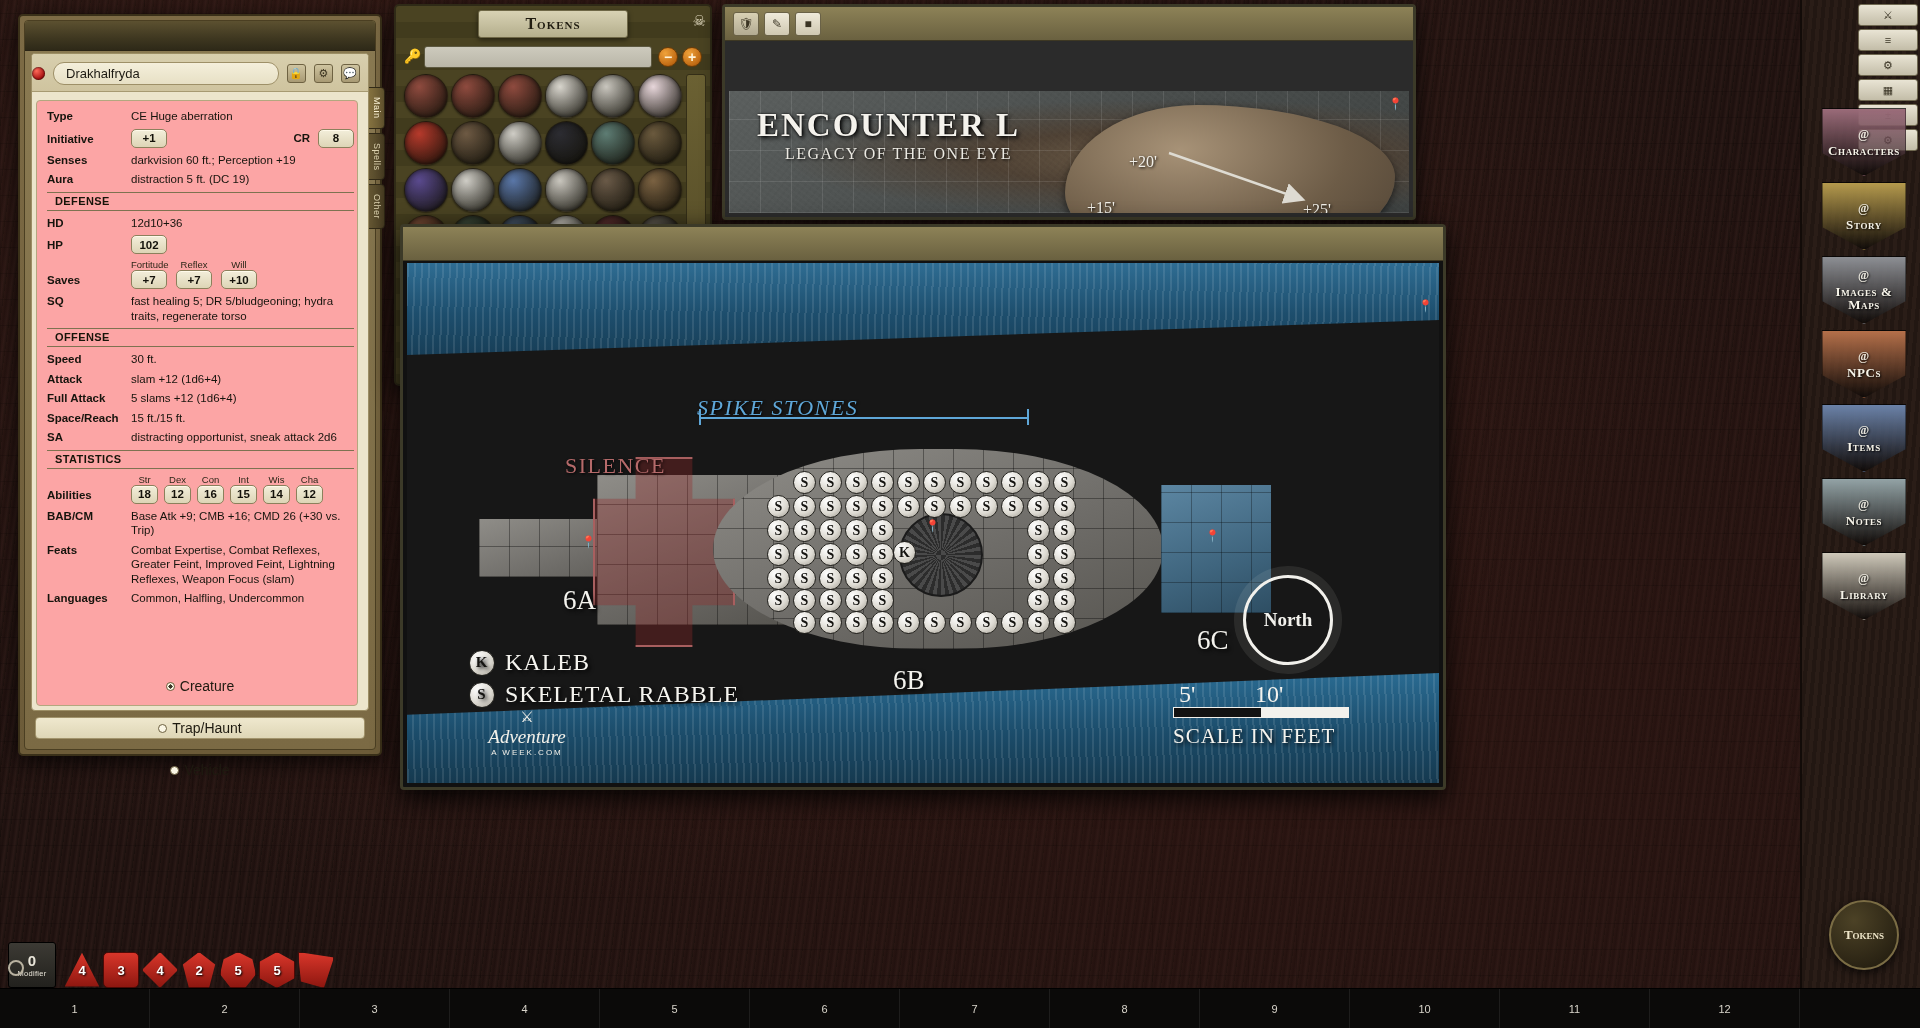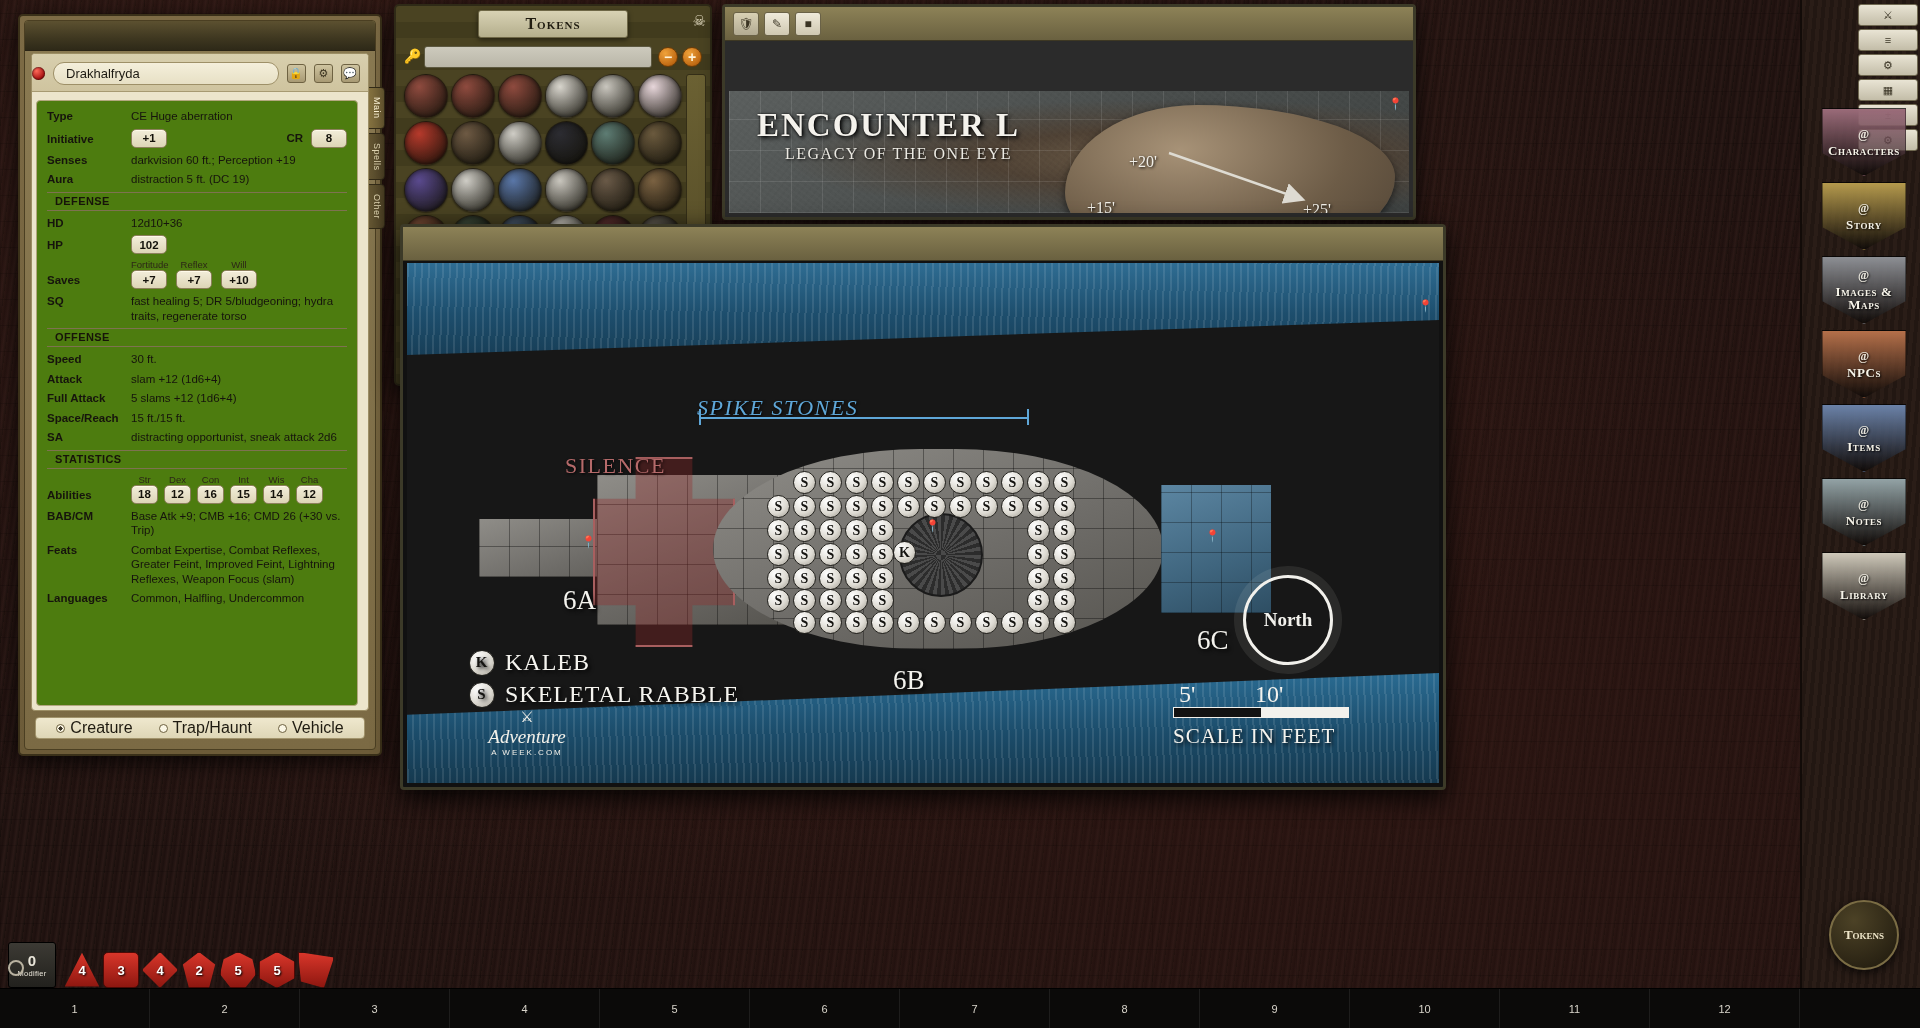--- a/index.html
+++ b/index.html
@@ -74,24 +74,24 @@
   }
   .cs-icon {
     width:19px; height:19px; flex:0 0 auto; border-radius:3px;
     background: linear-gradient(180deg,#cfc4a0,#a89a74);
     border:1px solid #6e6242;
     display:flex; align-items:center; justify-content:center;
     font-size:11px; color:#3b3320;
   }
   .cs-scroll {
     position:absolute; left:4px; right:10px; top:46px; bottom:4px;
-    background:#4d7c0f;
+    background:#fca5a5;
     border:1px solid #b3a77f;
     border-radius:4px;
-    padding:8px 10px 6px 10px;
+    padding:8px 3px 6px 10px;
     overflow:hidden;
   }
   .sb-row { display:flex; align-items:flex-start; margin-bottom:5px; font-size:11.5px; color:#16140d; }
   .sb-lab { width:84px; flex:0 0 84px; font-weight:bold; padding-top:1px;}
   .sb-val { flex:1; line-height:14.5px; }
   .sb-sec {
     margin:5px 0 5px 0; padding:2px 0 3px 8px;
     border-top:1px solid #7e7250; border-bottom:1px solid #7e7250;
     font-weight:bold; font-size:11px; letter-spacing:.4px; color:#171409;
   }
@@ -109,21 +109,21 @@
   .saves-head { display:flex; gap:9px; margin-left:84px; font-size:9.5px; color:#2c2617; }
   .saves-head span { width:36px; text-align:center; }
   .abil-head { display:flex; gap:6px; margin-left:84px; font-size:9.5px; color:#2c2617; }
   .abil-head span { width:27px; text-align:center; }
   .abil-row .pill { min-width:27px; padding:0 3px; }
   .cs-footer {
     position:absolute; left:10px; right:10px; bottom:10px; height:22px;
     background: linear-gradient(180deg,#efe8ce,#ded6b6);
     border:1px solid #a2946c; border-radius:4px;
     display:flex; align-items:center; justify-content:center; gap:26px;
-    font-size:16px; color:#1e1a10;
+    font-size:14px; color:#1e1a10;flex-direction:column;
   }
   .radio { display:inline-flex; align-items:center; gap:5px; }
   .radio i {
     width:9px; height:9px; border-radius:50%;
     border:1px solid #6b5f3e; background:#fbf7e6; display:inline-block;
   }
   .radio.on i { background: radial-gradient(circle,#3b3526 0 40%, #fbf7e6 42%); }
   .cs-tabs {
     position:absolute; right:-12px; top:66px; width:22px;
     display:flex; flex-direction:column; gap:4px;

